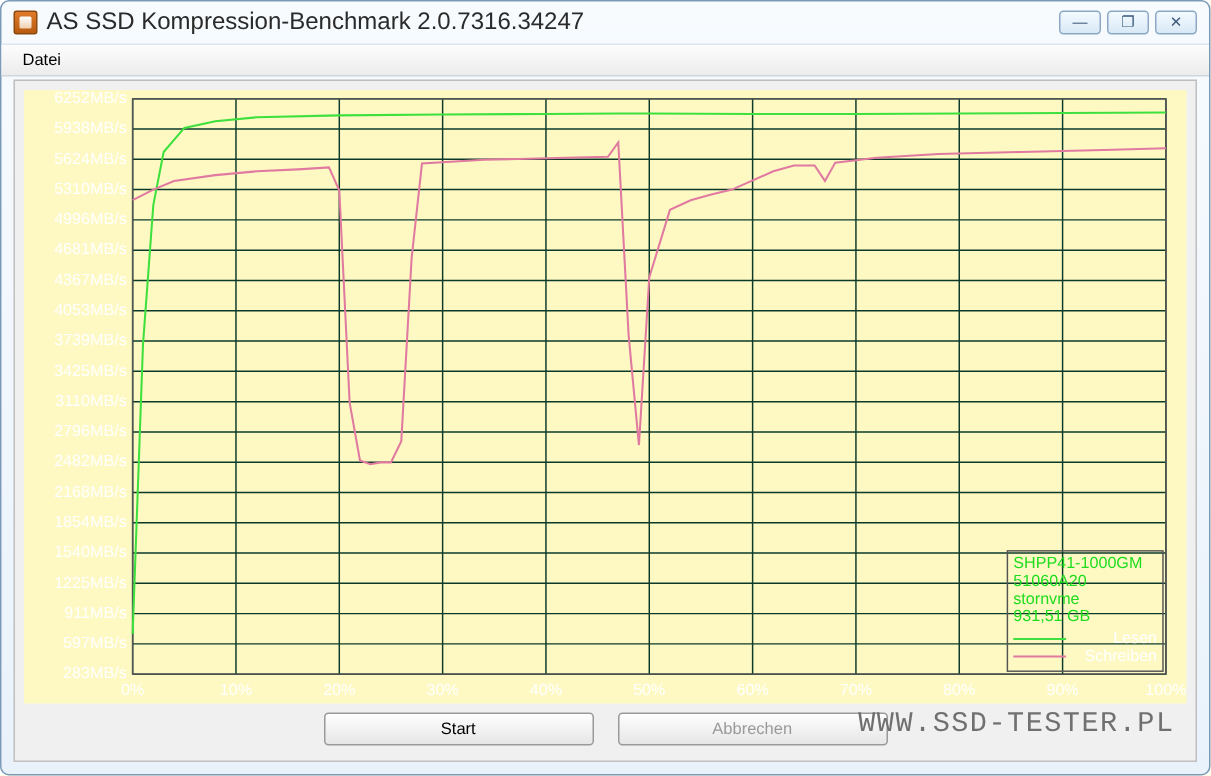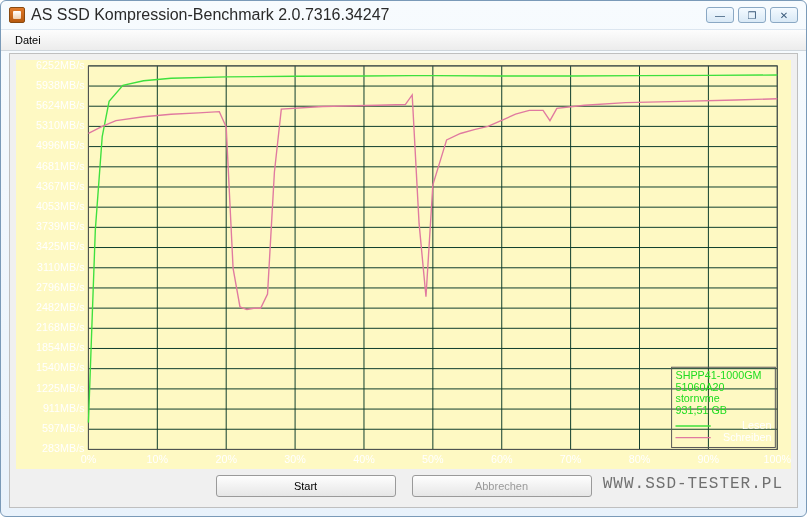--- a/index.html
+++ b/index.html
@@ -20,21 +20,21 @@
   .btn.disabled { color: #9a9a9a; }
   .chart { width: 100%; height: 100%; display:block; }
   .y-label { fill:#fff; font-size:11px; font-family: "Segoe UI", Tahoma, sans-serif; dominant-baseline: middle; }
   .x-label { fill:#fff; font-size:11px; font-family: "Segoe UI", Tahoma, sans-serif; text-anchor: middle; }
   .grid-line { stroke:#0b3a2a; stroke-width:1; }
   .read-line { stroke:#3ee03e; stroke-width:1.4; fill:none; }
   .write-line { stroke:#e07aa0; stroke-width:1.4; fill:none; }
   .info-box { fill:none; stroke:#555; }
   .info-text { fill:#1fdc1f; font-size:11px; font-family: "Segoe UI", Tahoma, sans-serif; }
   .legend-label { fill:#fff; font-size:11px; text-anchor:end; }
-  .watermark { position:absolute; right:14px; bottom:14px; color:#707070; letter-spacing:1px; font-family: "Courier New", monospace; font-size:16px; text-transform:uppercase; }
+  .watermark { position:absolute; right:14px; bottom:14px; color:#707070; letter-spacing:1px; font-family: "Courier New", monospace; font-size:19px; text-transform:uppercase; }
 </style>
 </head>
 <body>
 
 <div class="window">
   <div class="titlebar">
     <div class="app-icon"></div>
     <div class="title-text">AS SSD Kompression-Benchmark 2.0.7316.34247</div>
     <div class="win-btns">
       <div class="win-btn">—</div>

